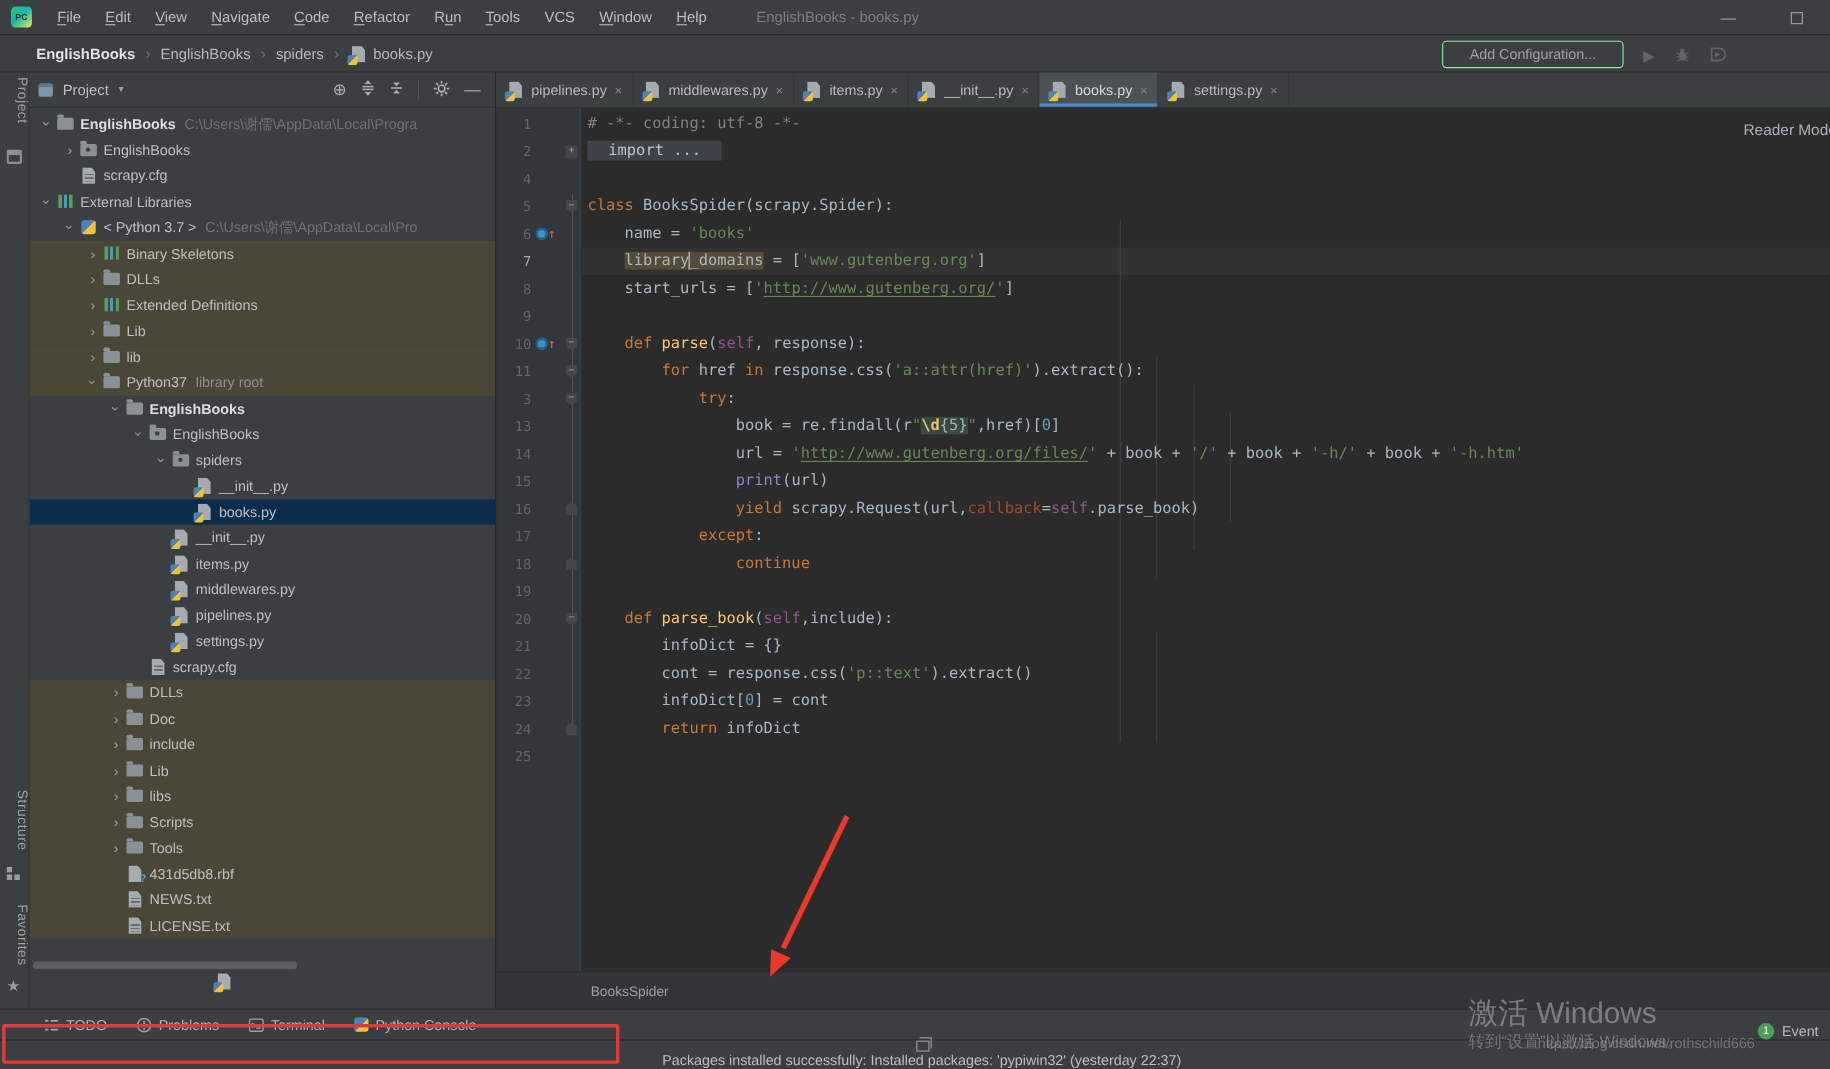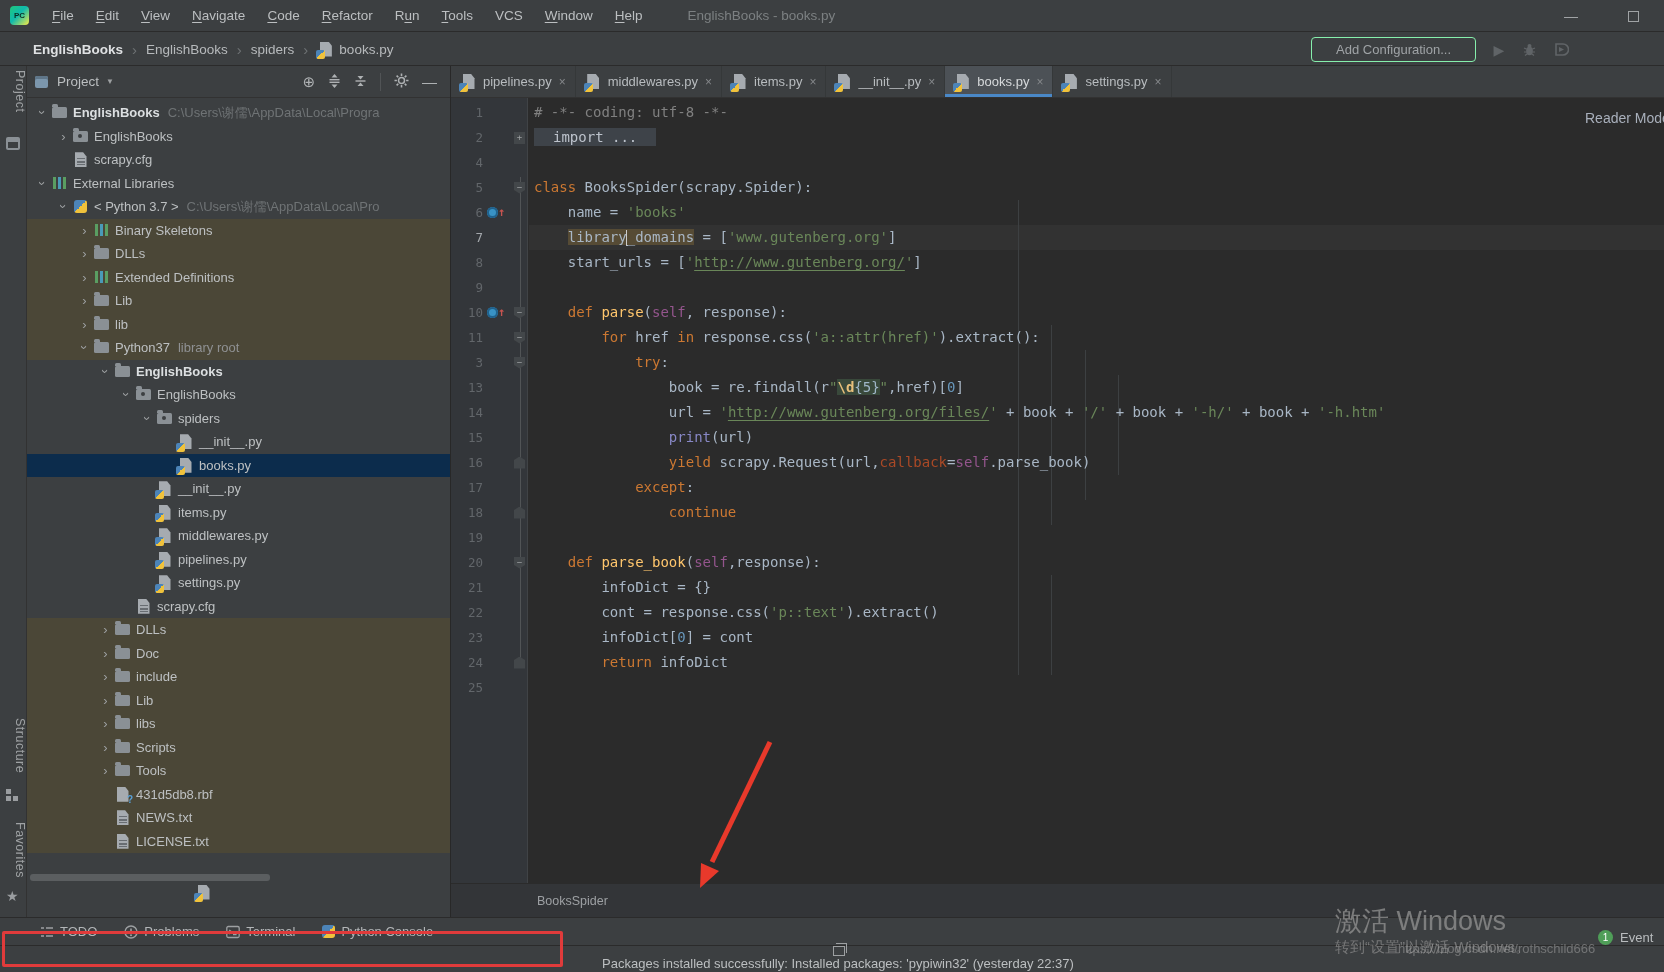--- a/index.html
+++ b/index.html
@@ -710,21 +710,21 @@
               <span class="gmarks"></span>
               <span class="gfold"></span>
               <span class="code"></span>
             </div>
             <div class="line">
               <span class="ln">20</span>
               <span class="gmarks"></span>
               <span class="gfold">
                 <span class="fg fo">−</span>
               </span>
-              <span class="code"><span>    </span><span class="kw">def </span><span class="fn">parse_book</span><span>(</span><span class="slf">self</span><span>,response):</span></span>
+              <span class="code"><span>    </span><span class="kw">def </span><span class="fn">parse_book</span><span>(</span><span class="slf">self</span><span>,include):</span></span>
             </div>
             <div class="line">
               <span class="ln">21</span>
               <span class="gmarks"></span>
               <span class="gfold"></span>
               <span class="code"><span>        infoDict = {}</span></span>
             </div>
             <div class="line">
               <span class="ln">22</span>
               <span class="gmarks"></span>

